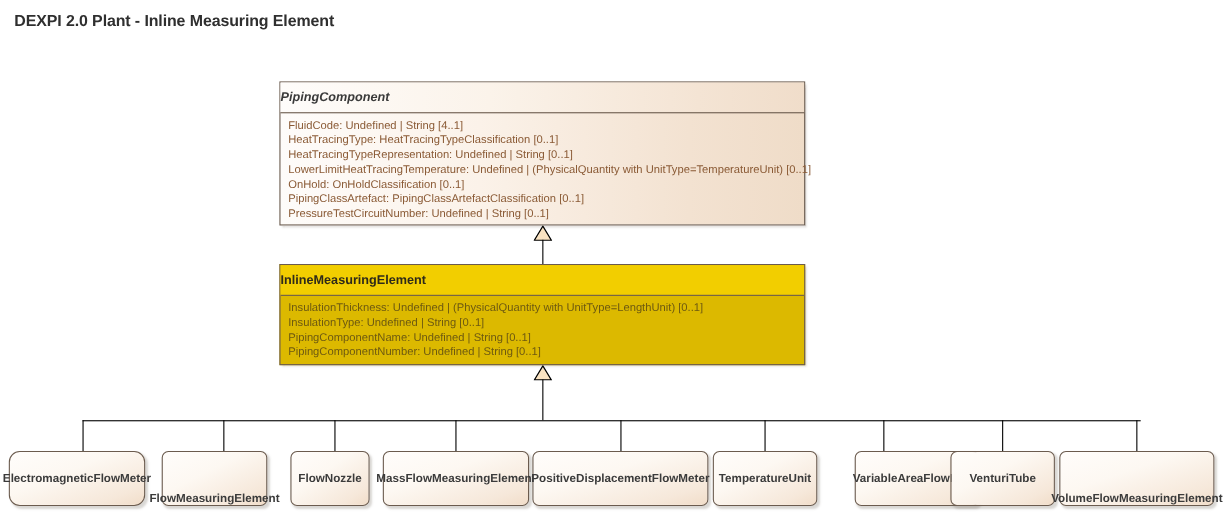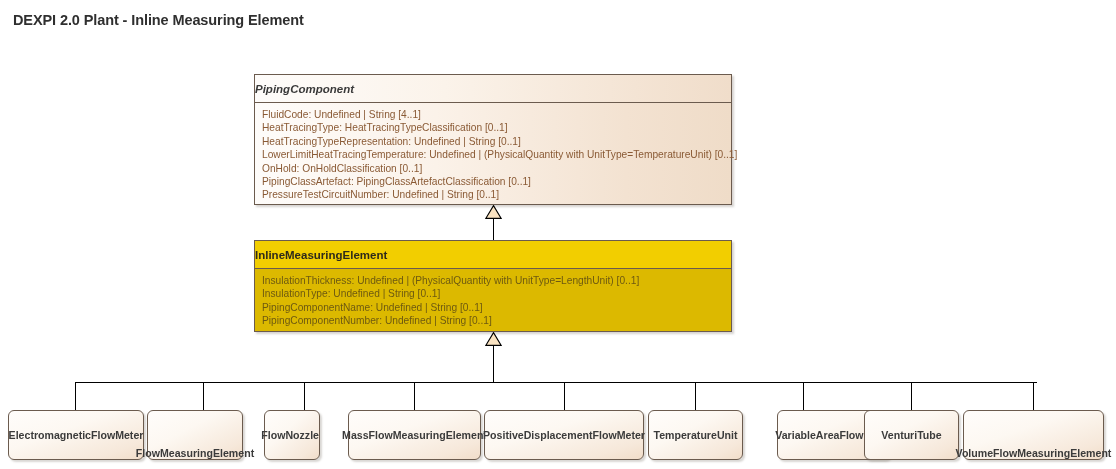--- a/index.html
+++ b/index.html
@@ -166,27 +166,27 @@
   <div class="conn-line conn-v" style="left:75px;  top:382px; height:28px;"></div>
   <div class="conn-line conn-v" style="left:203px; top:382px; height:28px;"></div>
   <div class="conn-line conn-v" style="left:304px; top:382px; height:28px;"></div>
   <div class="conn-line conn-v" style="left:414px; top:382px; height:28px;"></div>
   <div class="conn-line conn-v" style="left:564px; top:382px; height:28px;"></div>
   <div class="conn-line conn-v" style="left:695px; top:382px; height:28px;"></div>
   <div class="conn-line conn-v" style="left:803px; top:382px; height:28px;"></div>
   <div class="conn-line conn-v" style="left:911px; top:382px; height:28px;"></div>
   <div class="conn-line conn-v" style="left:1033px;top:382px; height:28px;"></div>
 
-  <div class="subclass" id="sub-0" style="left: 8px; width: 136px;">
+  <div class="subclass" id="sub-0" style="left: 8px; width: 124px; border-radius: 10px;">
     <span class="subclass-label">ElectromagneticFlowMeter</span>
   </div>
   <div class="subclass" id="sub-1" style="left: 147px; width: 96px; align-items: flex-end;">
     <span class="subclass-label">FlowMeasuringElement</span>
   </div>
-  <div class="subclass" id="sub-2" style="left: 264px; width: 56px; justify-content: flex-end;">
+  <div class="subclass" id="sub-2" style="left: 264px; width: 72px;">
     <span class="subclass-label">FlowNozzle</span>
   </div>
   <div class="subclass" id="sub-3" style="left: 348px; width: 133px;">
     <span class="subclass-label">MassFlowMeasuringElement</span>
   </div>
   <div class="subclass" id="sub-4" style="left: 484px; width: 160px;">
     <span class="subclass-label">PositiveDisplacementFlowMeter</span>
   </div>
   <div class="subclass" id="sub-5" style="left: 648px; width: 95px;">
     <span class="subclass-label">TemperatureUnit</span>

